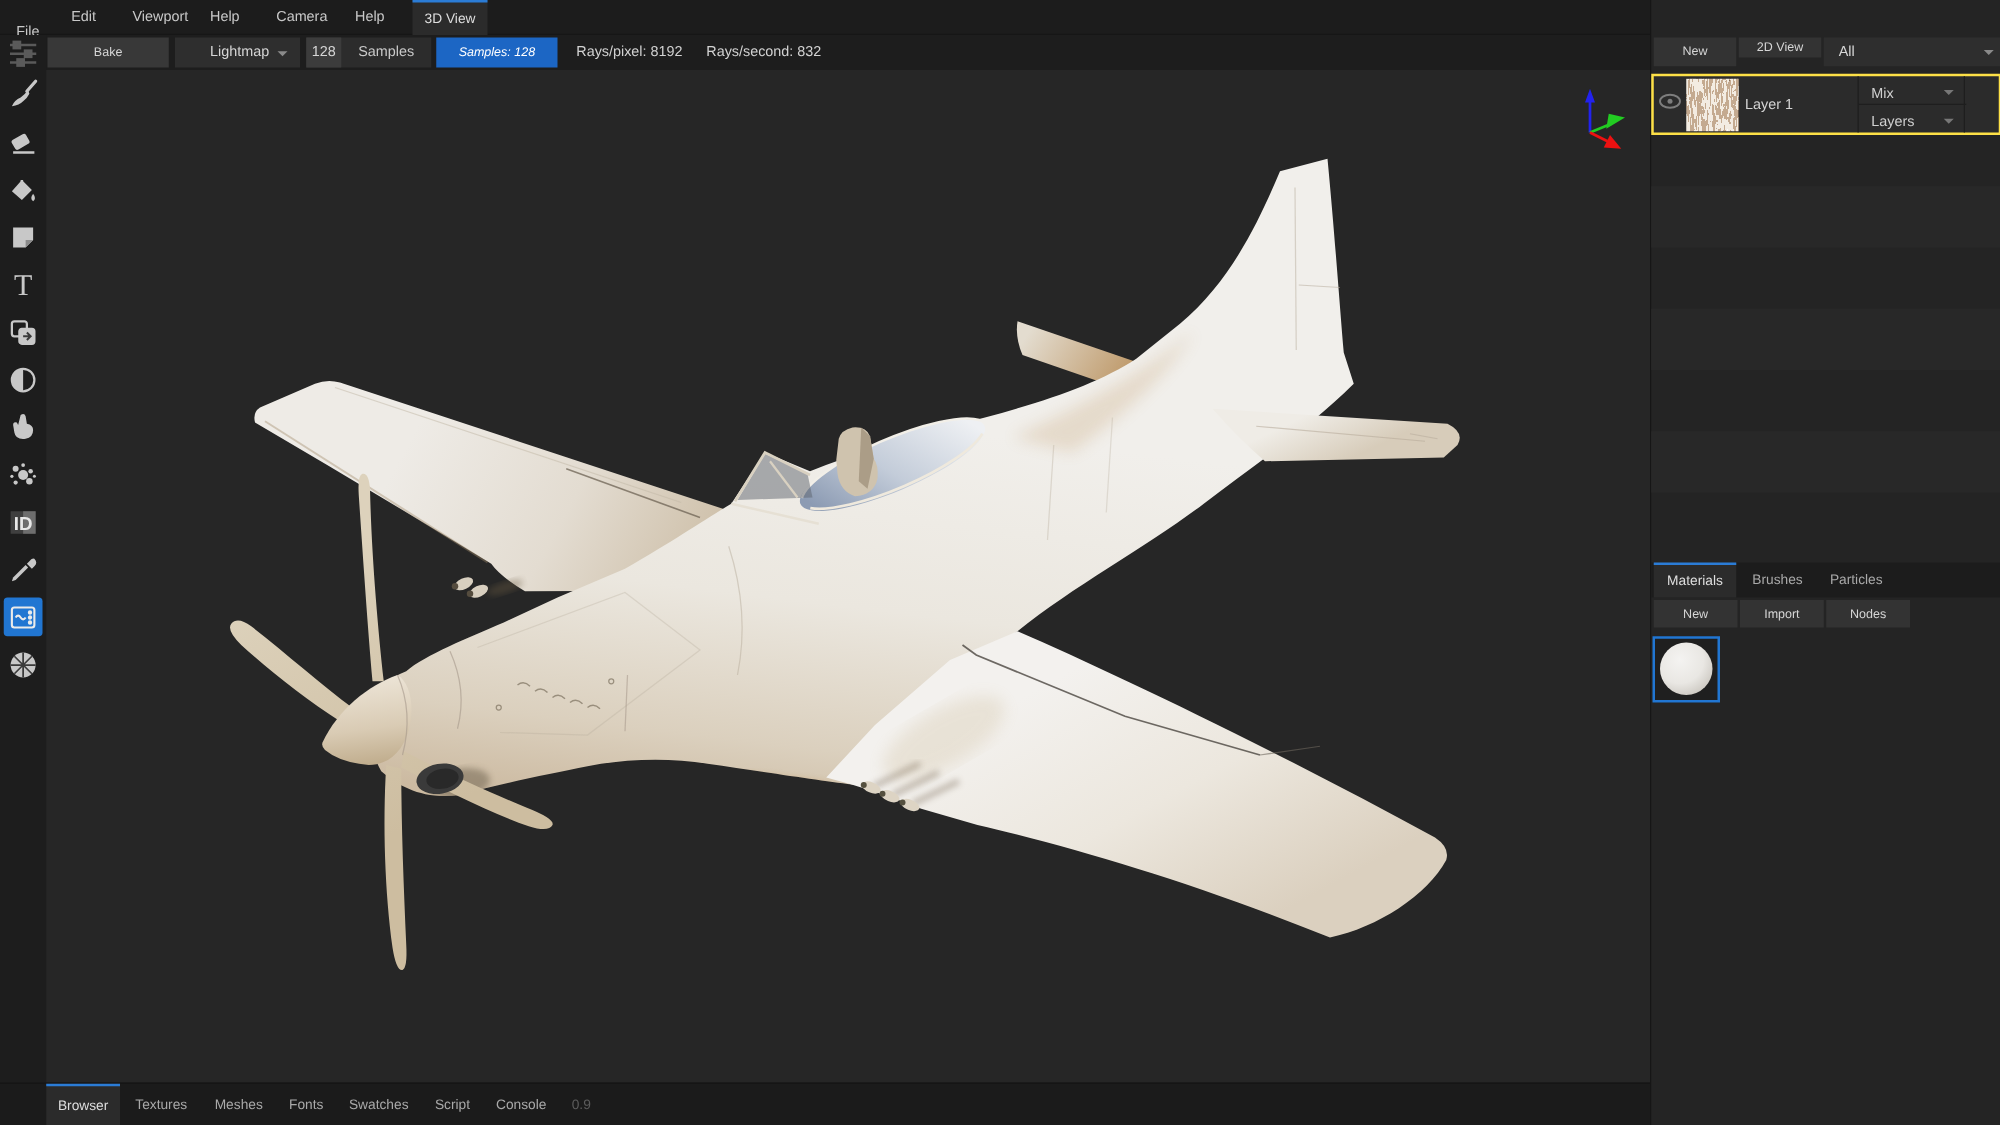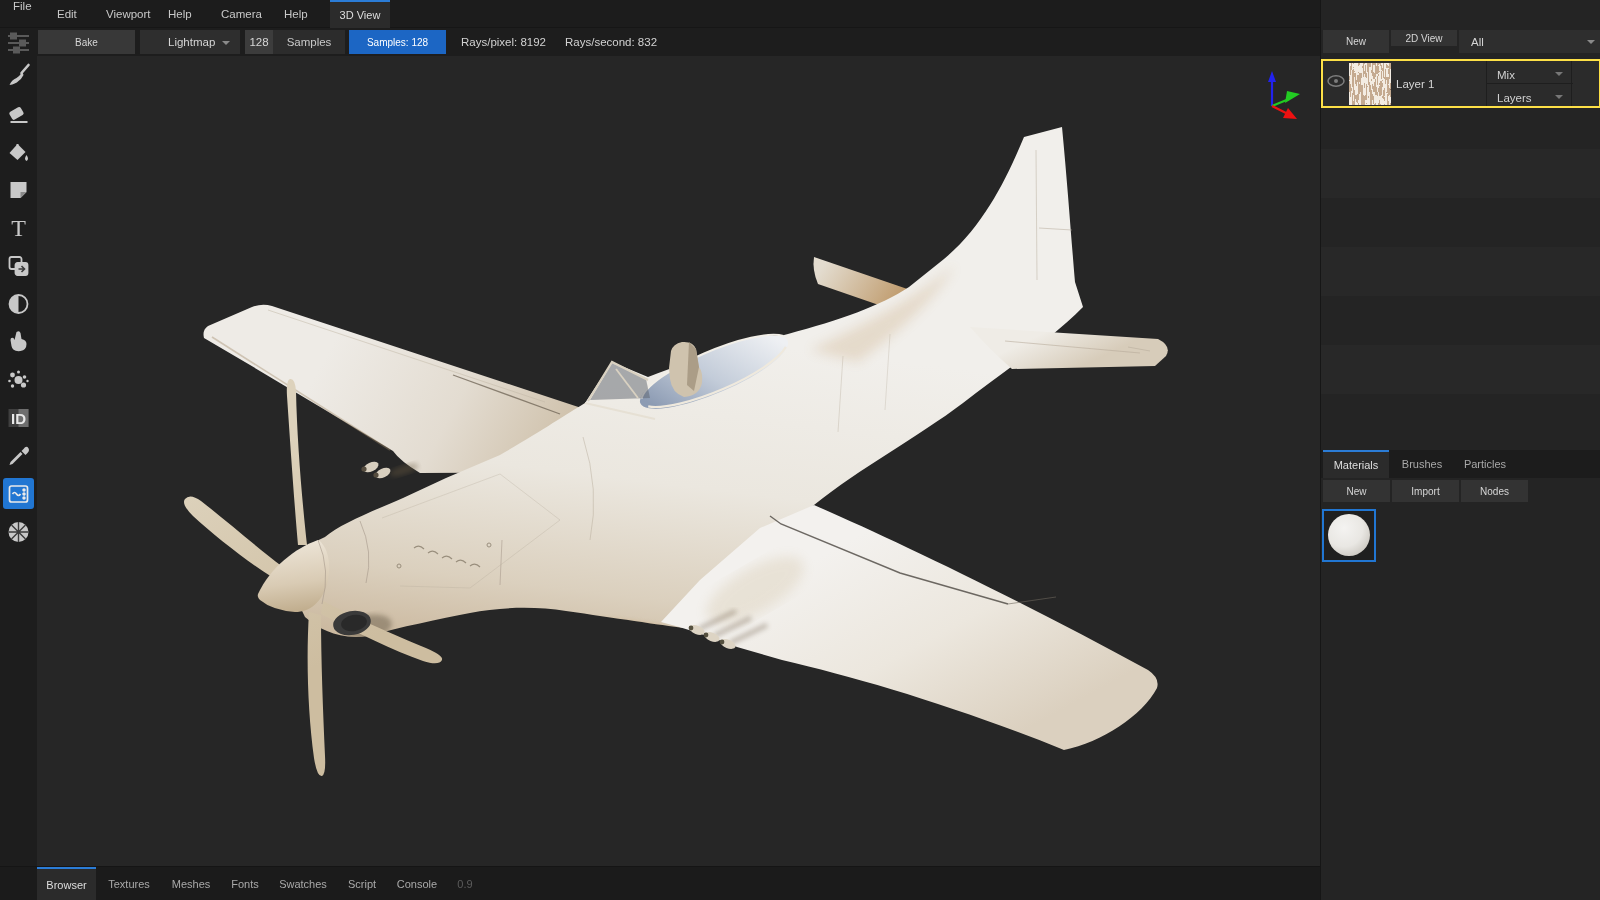--- a/index.html
+++ b/index.html
@@ -223,38 +223,38 @@
       <line x1="1272" y1="106" x2="1272" y2="81" stroke="#2222ee"></line>
       <path d="M1268,82 L1272,71 L1276,82 Z" fill="#2222ee" stroke="none"></path>
       <line x1="1272" y1="106" x2="1289" y2="99" stroke="#22cc22"></line>
       <path d="M1285,103 L1300,94 L1287,91 Z" fill="#22cc22" stroke="none"></path>
       <line x1="1272" y1="106" x2="1286" y2="113" stroke="#ee1111"></line>
       <path d="M1283,118 L1297,119 L1288,108 Z" fill="#ee1111" stroke="none"></path>
     </g>
   </svg>
 
   <div class="abs" style="left:0;top:0;width:1600px;height:28px;background:#1c1c1c;border-bottom:1px solid #161616;">
-    <span class="txt abs" style="left:13px;top:0;">File</span>
+    <span class="txt abs" style="left:13px;top:20px;">File</span>
     <span class="txt abs" style="left:57px;top:8px;">Edit</span>
     <span class="txt abs" style="left:96px;top:8px;margin-left:10px;">Viewport</span>
     <span class="txt abs" style="left:168px;top:8px;">Help</span>
     <span class="txt abs" style="left:221px;top:8px;">Camera</span>
     <span class="txt abs" style="left:284px;top:8px;">Help</span>
     <div class="tab active" style="left:330px;width:60px;height:28px;">3D View</div>
   </div>
 
   <div class="abs" style="left:0;top:28px;width:1320px;height:28px;background:#1d1d1d;">
     <div class="btn abs" style="left:38px;top:2px;width:97px;height:24px;">Bake</div>
     <div class="drop abs" style="left:140px;top:2px;width:100px;height:24px;padding-left:28px;">Lightmap</div>
     <div class="arrow" style="left:222px;top:13px;"></div>
     <div class="abs" style="left:245px;top:2px;width:100px;height:24px;background:#2c2c2c;">
       <div class="abs" style="left:0;top:0;width:28px;height:24px;background:#3c3c3c;color:#d6d6d6;font-size:11.5px;display:flex;align-items:center;justify-content:center;">128</div>
       <div class="abs" style="left:28px;top:0;width:72px;height:24px;color:#c9c9c9;font-size:11.5px;display:flex;align-items:center;justify-content:center;">Samples</div>
     </div>
-    <div class="abs btn" style="left:349px;top:2px;width:97px;height:24px;background:#1c66c4;color:#fff;">Samples: 128</div>
+    <div class="abs btn" style="left:349px;top:2px;width:97px;height:24px;background:#1c66c4;color:#fff;font-style:italic;">Samples: 128</div>
     <span class="txt abs" style="left:461px;top:8px;color:#d2d2d2;">Rays/pixel: 8192</span>
     <span class="txt abs" style="left:565px;top:8px;color:#d2d2d2;">Rays/second: 832</span>
   </div>
 
   <div class="abs" style="left:0;top:28px;width:37px;height:838px;background:#1d1d1d;">
     <svg id="tools" width="37" height="838" viewBox="0 0 37 838">
 
       <g stroke="#5a5a5a" stroke-width="2" fill="#5a5a5a">
         <line x1="8" y1="8" x2="29" y2="8"></line>
           <rect x="11" y="5.5" width="5" height="5"></rect>

